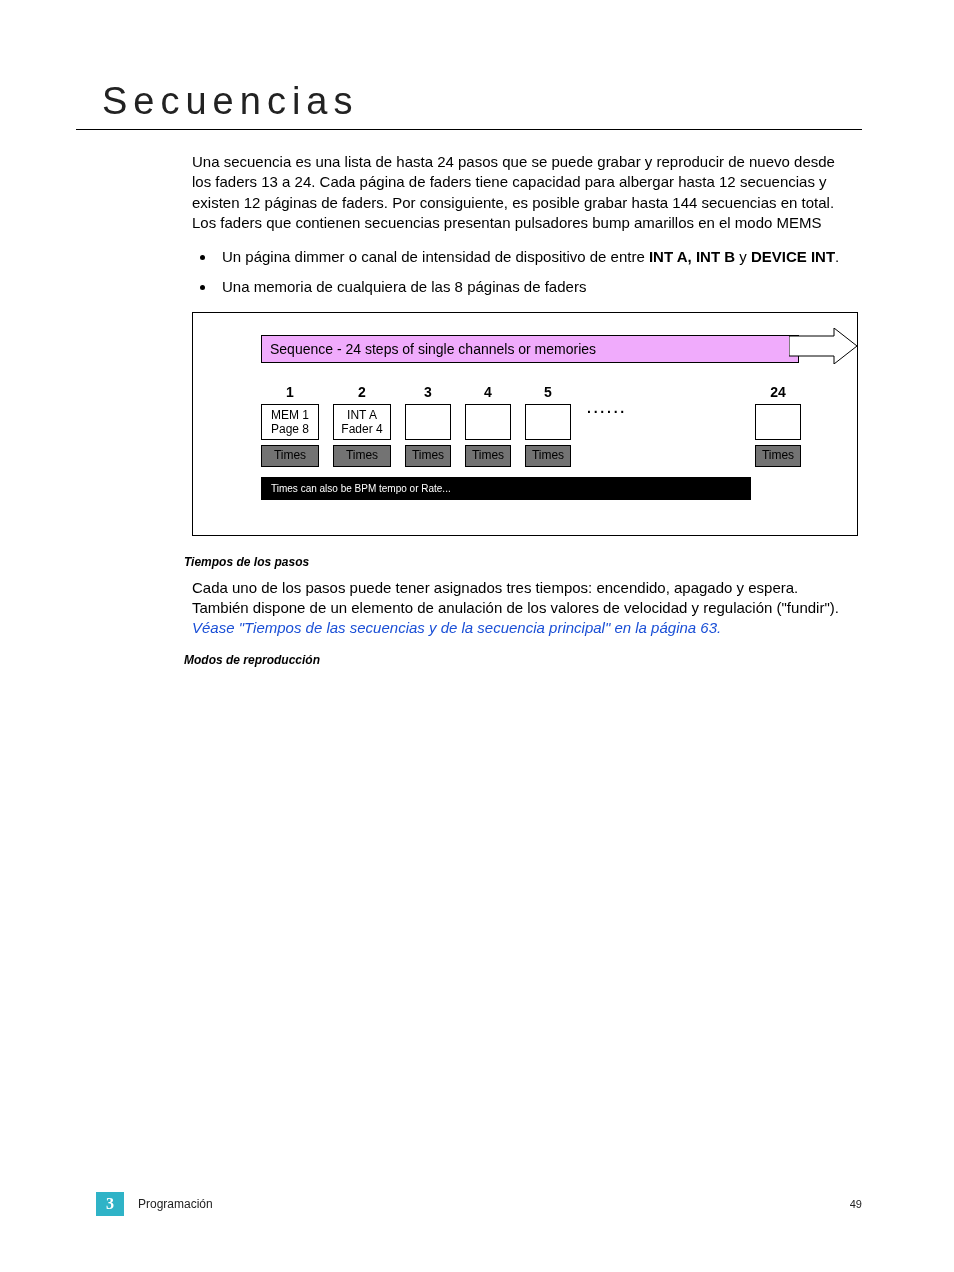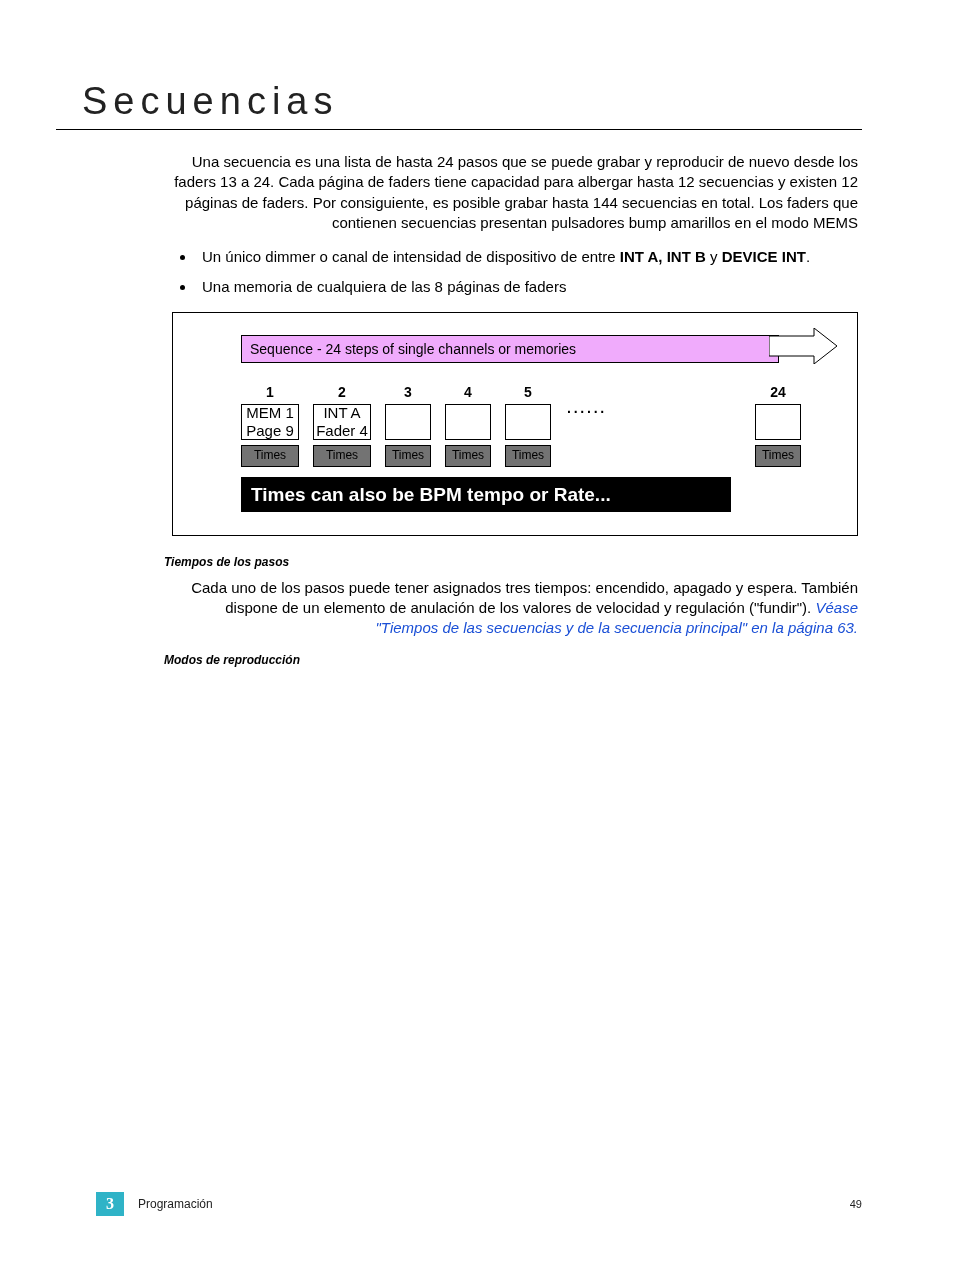--- a/index.html
+++ b/index.html
@@ -1,32 +1,32 @@
 <!DOCTYPE html>
 <html><head>
 <meta charset="utf-8">
 <style>
   html,body{margin:0;padding:0;background:#fff;}
   body{
     width:954px;height:1272px;position:relative;
     font-family:Arial,Helvetica,sans-serif;
     color:#000;
   }
-  .page{position:absolute;inset:0;padding:80px 92px 0 56px;}
+  .page{position:absolute;inset:0;padding:80px 92px 0 76px;}
   h1.title{
     font-family:Arial,Helvetica,sans-serif;
     font-weight:300;
     font-size:38px;
     letter-spacing:6px;
     margin:0 0 6px 26px;
     color:#222;
   }
   .rule{border:none;border-top:1px solid #000;margin:0 0 22px 0;}
   .body-col{margin-left:116px;margin-right:4px;font-size:15px;line-height:1.35;}
-  .para{margin:0 0 14px 0;text-align:right;}
+  .para{margin:0 0 14px 0;}
   ul.bul{margin:0 0 14px 0;padding-left:24px;}
   ul.bul li{margin-bottom:10px;padding-left:6px;}
   .bold{font-weight:700;}
   .subhead{font-style:italic;font-weight:700;margin:14px 0 8px -8px;font-size:12px;}
   a.xref{color:#1a4fd6;font-style:italic;text-decoration:none;}
   
   .diagram-frame{
     border:1px solid #000;
     padding:18px 24px 14px 24px;
     margin:6px 0 18px 0;
@@ -35,29 +35,29 @@
   }
   .seq-header{
     position:absolute;left:68px;top:22px;width:520px;
     border:1px solid #000;padding:4px 8px;font-size:14px;text-align:left;
     background:#f0abfc;
   }
   .arrow{position:absolute;left:596px;top:15px;}
   .steps{position:absolute;top:70px;left:68px;right:56px;display:flex;align-items:flex-start;}
   .step{display:flex;flex-direction:column;align-items:center;margin-right:14px;}
   .step .num{font-size:14px;font-weight:700;margin-bottom:3px;}
-  .step .box{width:56px;height:34px;border:1px solid #000;font-size:15px;line-height:1.2;display:flex;flex-direction:column;justify-content:center;align-items:center;background:#fff;}
+  .step .box{width:56px;height:34px;border:1px solid #000;font-size:12px;line-height:1.2;display:flex;flex-direction:column;justify-content:center;align-items:center;background:#fff;}
   .step.small .box{width:44px;}
   .dots{font-weight:700;letter-spacing:2px;margin:20px 10px 0 2px;font-size:14px;}
   .times-row{position:absolute;top:132px;left:68px;right:56px;display:flex;}
   .times-row .tbox{width:56px;height:20px;border:1px solid #000;font-size:12px;display:flex;align-items:center;justify-content:center;margin-right:14px;background:#737373;}
   .times-row .tbox.small{width:44px;}
   .black-bar{
     position:absolute;left:68px;top:164px;width:470px;background:#000;color:#fff;
-    font-size:19px;font-weight:700;padding:5px 10px;
+    font-size:10px;font-weight:400;padding:5px 10px;
   }
   
   .footer{
     position:absolute;left:96px;right:92px;bottom:56px;
     display:flex;align-items:center;font-size:12px;color:#222;
   }
   .chapnum{
     width:28px;height:24px;background:#2fb3c7;color:#fff;font-weight:700;
     display:flex;align-items:center;justify-content:center;font-size:16px;margin-right:14px;
     font-family:Georgia,'Times New Roman',serif;
@@ -73,37 +73,37 @@
   <h1 class="title">Secuencias</h1>
   <hr class="rule">
 
   <div class="body-col">
 
     <p class="para">Una secuencia es una lista de hasta 24 pasos que se puede grabar y reproducir de nuevo desde los faders 13 a 24. Cada página de faders tiene capacidad para albergar hasta 12 secuencias y existen 12 páginas de faders. Por consiguiente, es posible grabar hasta 144 secuencias en total. Los faders que contienen secuencias  presentan pulsadores bump amarillos en el modo MEMS</p>
 
 
     <ul class="bul">
       <li>
-        <span>Un único dimmer o canal de intensidad de dispositivo de entre </span><span class="bold">INT A, INT B</span><span> y </span><span class="bold">DEVICE INT</span><span>.</span>
+        <span>Un página dimmer o canal de intensidad de dispositivo de entre </span><span class="bold">INT A, INT B</span><span> y </span><span class="bold">DEVICE INT</span><span>.</span>
       </li>
       <li>Una memoria de cualquiera de las 8 páginas de faders</li>
     </ul>
 
     <div class="diagram-frame">
       <div class="seq-header">Sequence - 24 steps of single channels or memories</div>
       <svg class="arrow" width="70" height="36">
         <polygon points="0,8 45,8 45,0 68,18 45,36 45,28 0,28" fill="#fff" stroke="#000" stroke-width="1"></polygon>
       </svg>
 
       <div class="steps">
         <div class="step">
           <div class="num">1</div>
           <div class="box">
             <span>MEM 1</span>
-            <span>Page 9</span>
+            <span>Page 8</span>
           </div>
         </div>
         <div class="step">
           <div class="num">2</div>
           <div class="box">
             <span>INT A</span>
             <span>Fader 4</span>
           </div>
         </div>
         <div class="step small">

